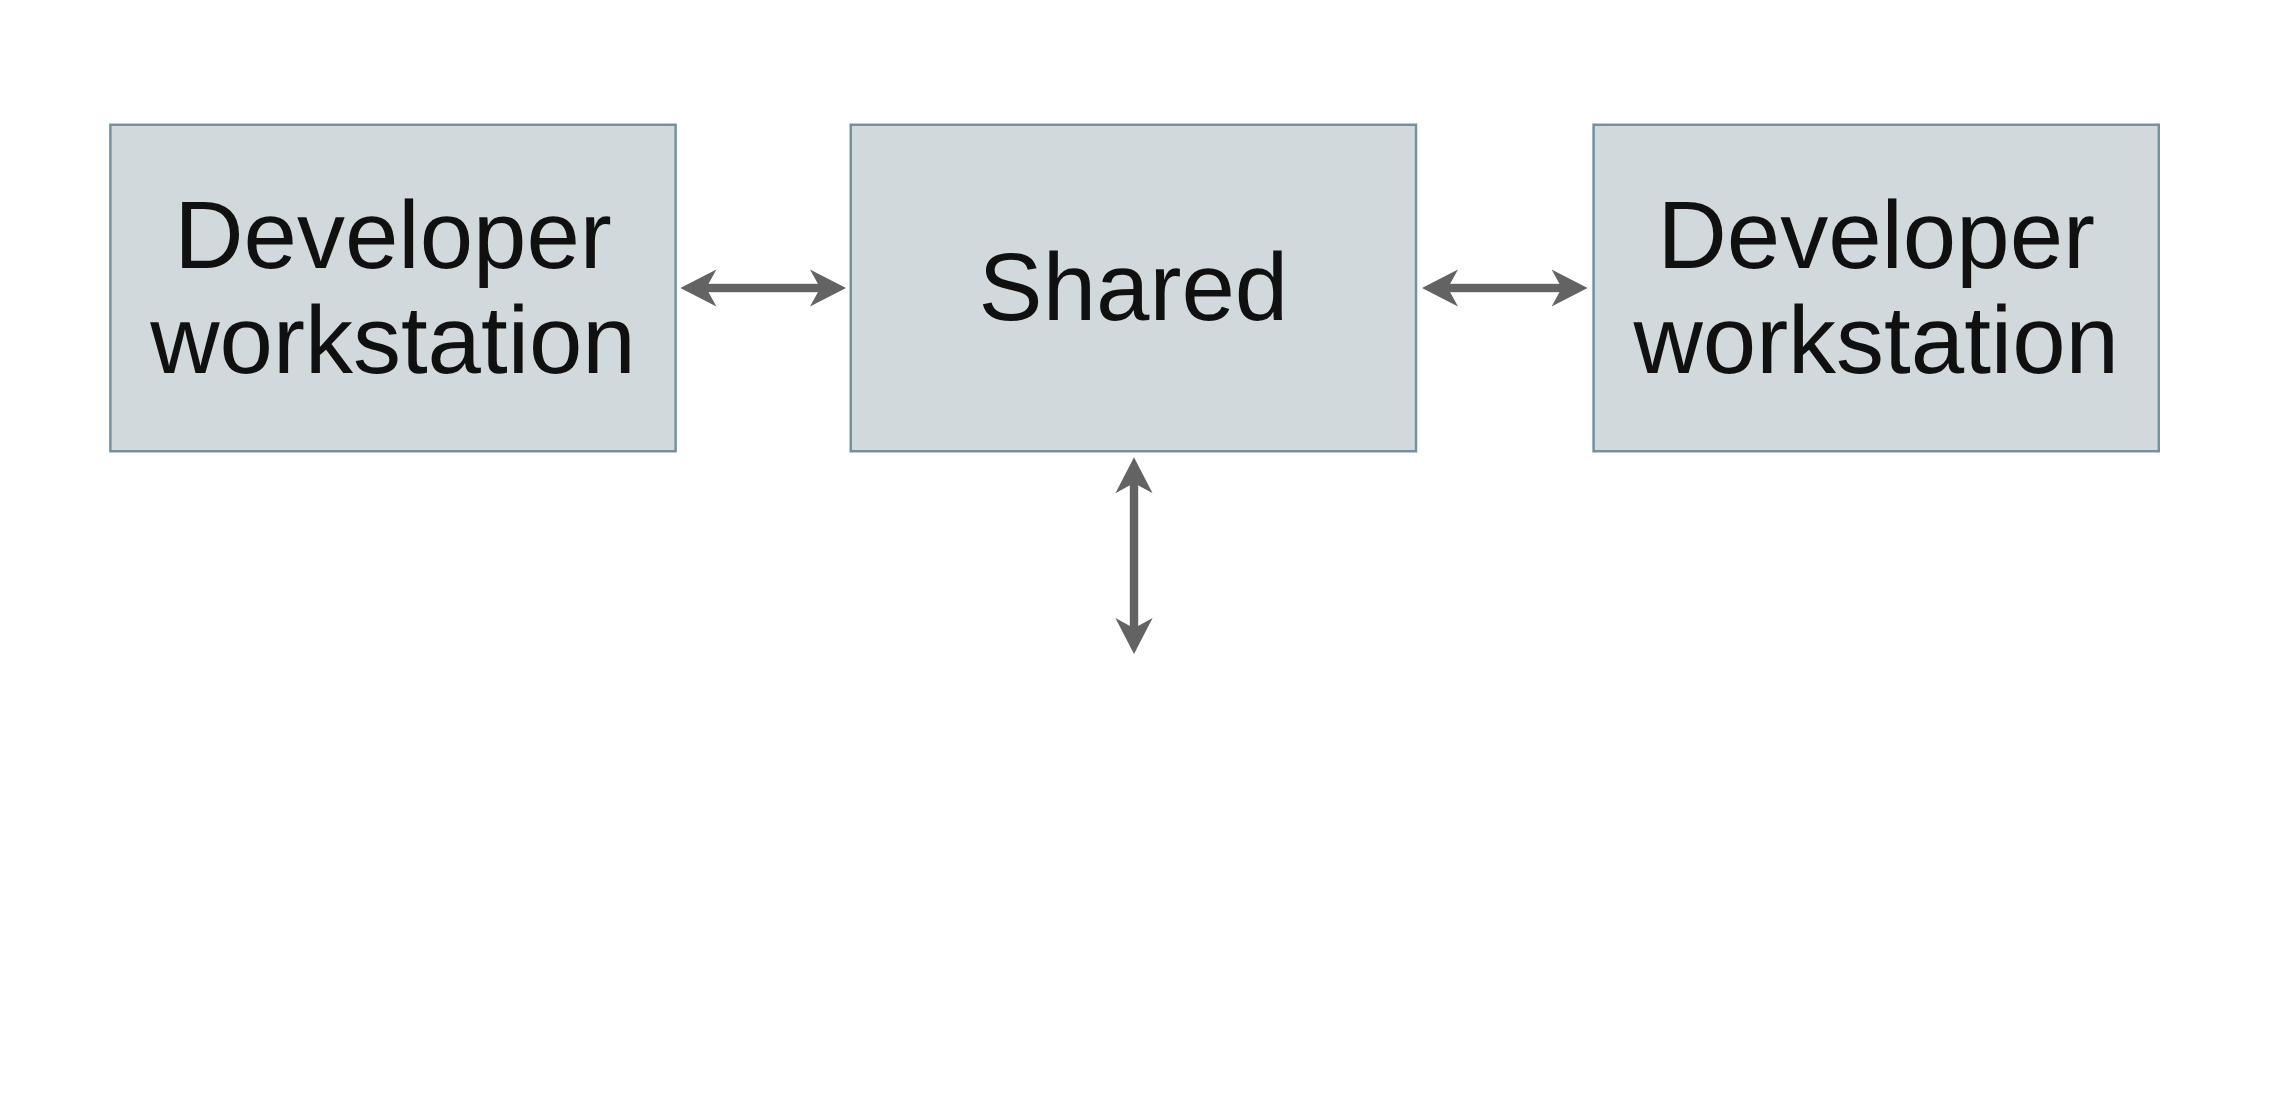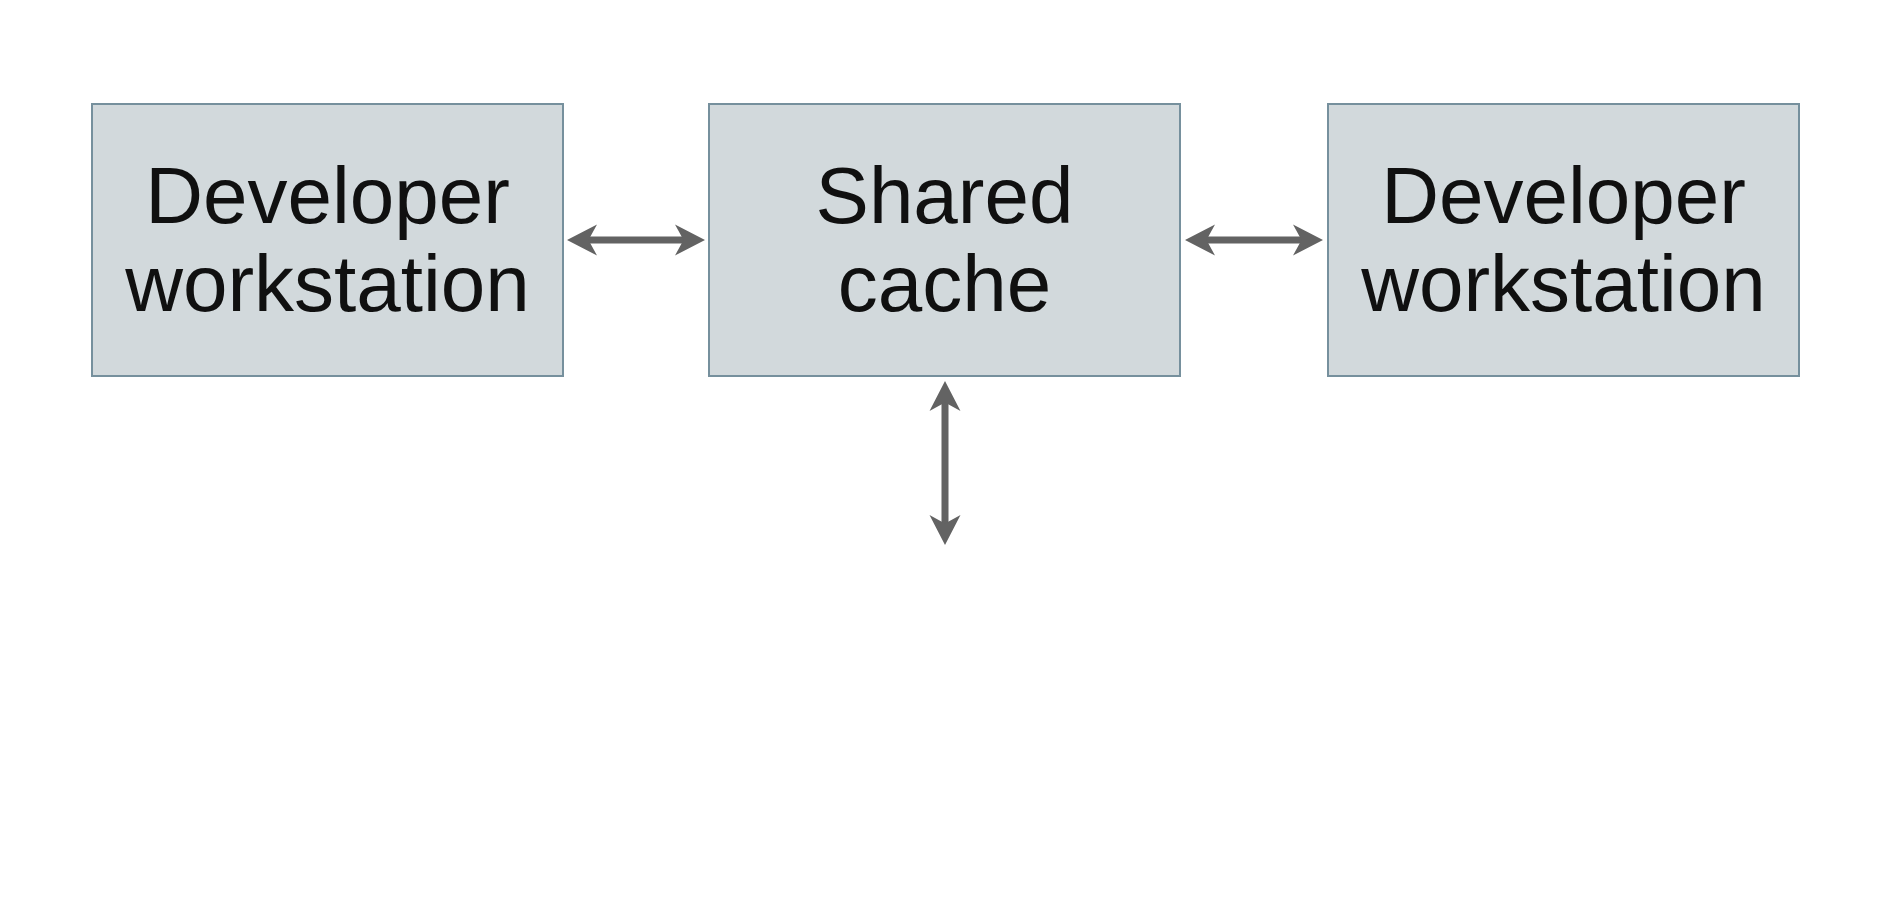--- a/index.html
+++ b/index.html
@@ -63,21 +63,20 @@
 
 <div class="canvas">
 
   <div class="node" id="node-dev-left">
     <span class="line">Developer</span>
     <span class="line">workstation</span>
   </div>
 
   <div class="node" id="node-shared">
     <span class="line">Shared</span>
-    <span class="line">cache</span>
   </div>
 
   <div class="node" id="node-dev-right">
     <span class="line">Developer</span>
     <span class="line">workstation</span>
   </div>
 
 
   <div class="arrow" id="arrow-left">
     <svg viewBox="0 0 140 44" xmlns="http://www.w3.org/2000/svg">

